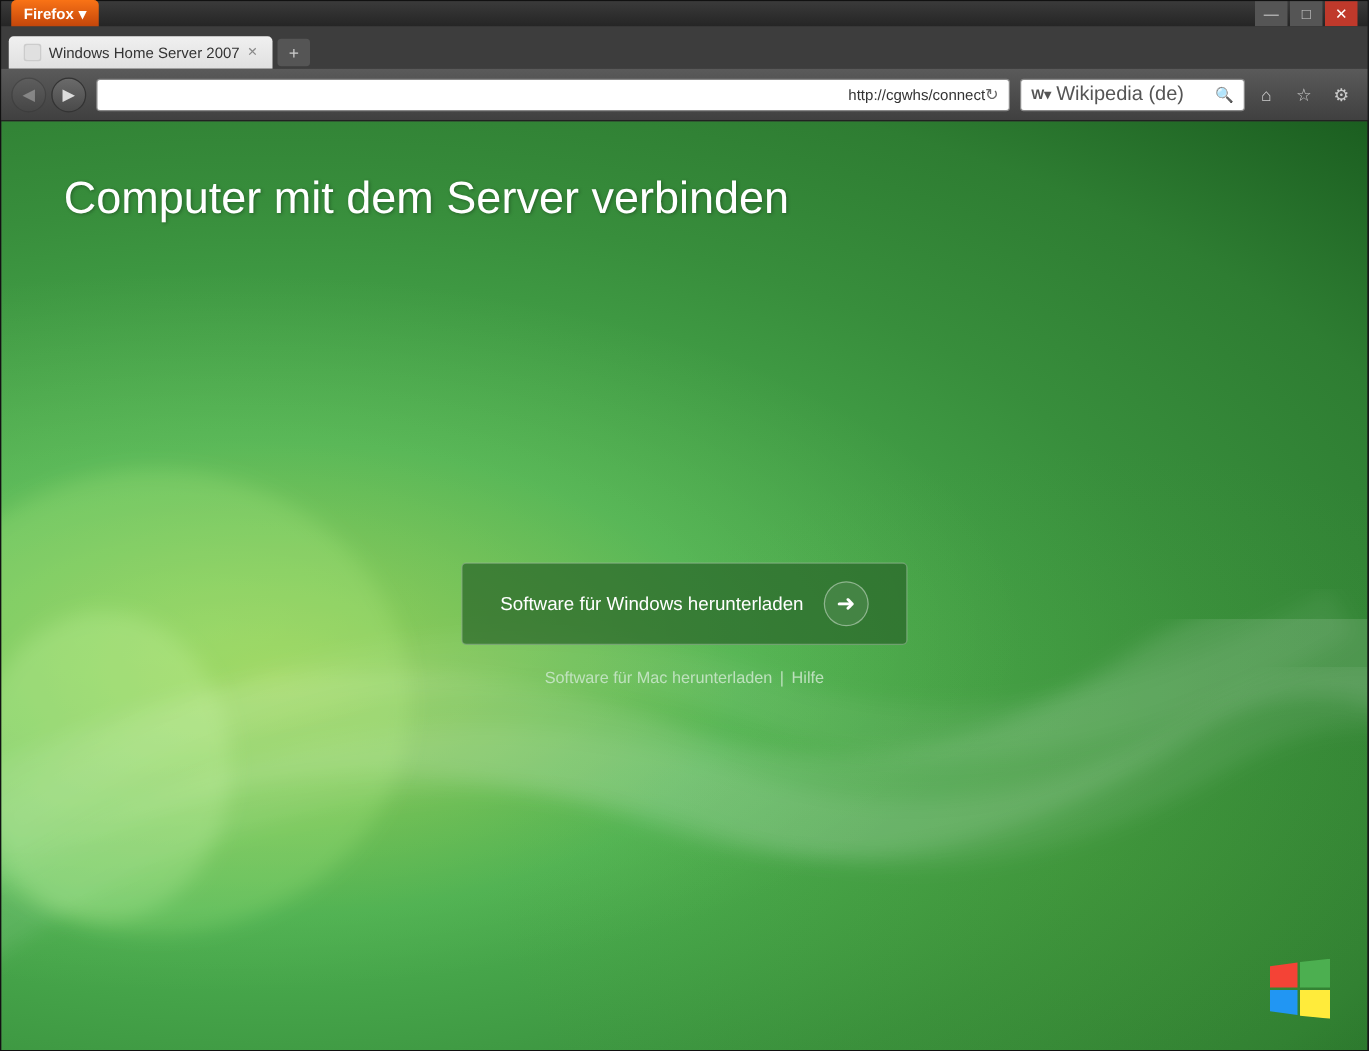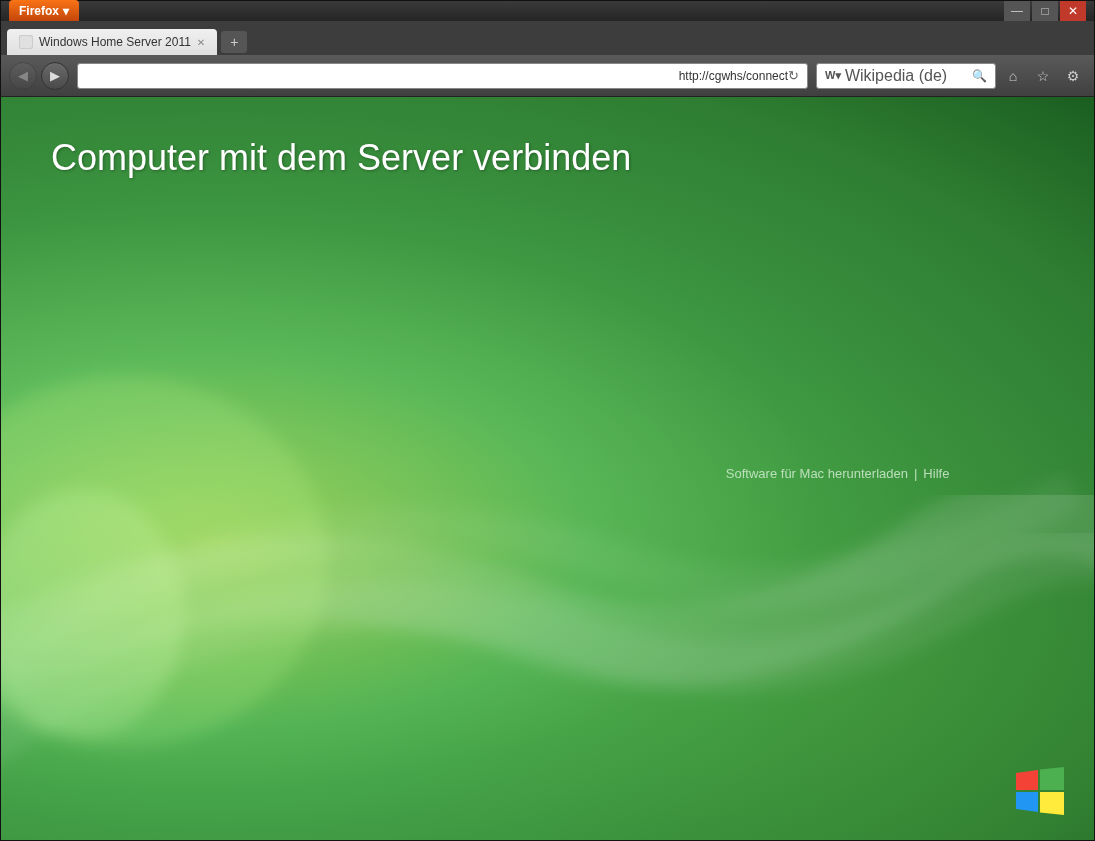--- a/index.html
+++ b/index.html
@@ -263,21 +263,21 @@
       height: 100%;
       pointer-events: none;
     }
 
     .page-content {
       position: relative;
       z-index: 2;
       padding: 40px 50px 30px;
       height: 100%;
       display: flex;
-      flex-direction: row;
+      flex-direction: column;
     }
 
     .page-title {
       font-size: 36px;
       font-weight: 300;
       color: white;
       text-shadow: 1px 1px 3px rgba(0,0,0,0.3);
       margin-bottom: 10px;
     }
 
@@ -388,21 +388,21 @@
     </div>
   </div>
 
   <div class="tabbar">
     <div class="tab">
       <div class="tab-favicon">
         <svg width="12" height="12" viewBox="0 0 12 12">
             <rect width="12" height="12" fill="#e0e0e0" rx="2"></rect>
           </svg>
       </div>
-      <span class="tab-title">Windows Home Server 2011</span>
+      <span class="tab-title">Windows Home Server 2007</span>
       <span class="tab-close">✕</span>
     </div>
     <div class="new-tab-btn">+</div>
   </div>
 
   <div class="navbar">
     <div class="nav-btn disabled">
       <span>◀</span>
     </div>
     <div class="nav-btn">
@@ -443,20 +443,26 @@
         <path d="M 0 550 Q 300 350 600 450 Q 800 520 1050 380" fill="none" stroke="rgba(255,255,255,0.06)" stroke-width="40" filter="url(#blur1)"></path>
 
         <ellipse cx="120" cy="450" rx="200" ry="180" fill="rgba(200,255,150,0.18)" filter="url(#blur1)"></ellipse>
         <ellipse cx="80" cy="500" rx="100" ry="120" fill="rgba(220,255,180,0.22)" filter="url(#blur1)"></ellipse>
       </svg>
 
       <div class="page-content">
         <h1 class="page-title">Computer mit dem Server verbinden</h1>
 
         <div class="center-area">
+          <button class="download-btn">
+            <span class="download-btn-text">Software für Windows herunterladen</span>
+            <div class="arrow-circle">
+              <span>➜</span>
+            </div>
+          </button>
 
           <div class="secondary-links">
             <a>Software für Mac herunterladen</a>
             <span class="sep">|</span>
             <a>Hilfe</a>
           </div>
         </div>
       </div>
 
       <div class="windows-logo-area">

